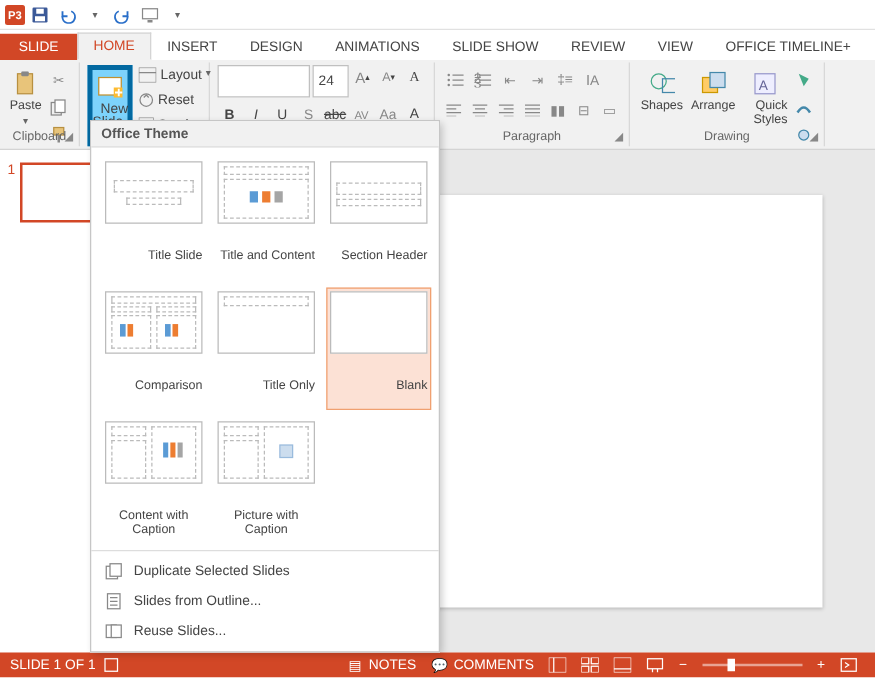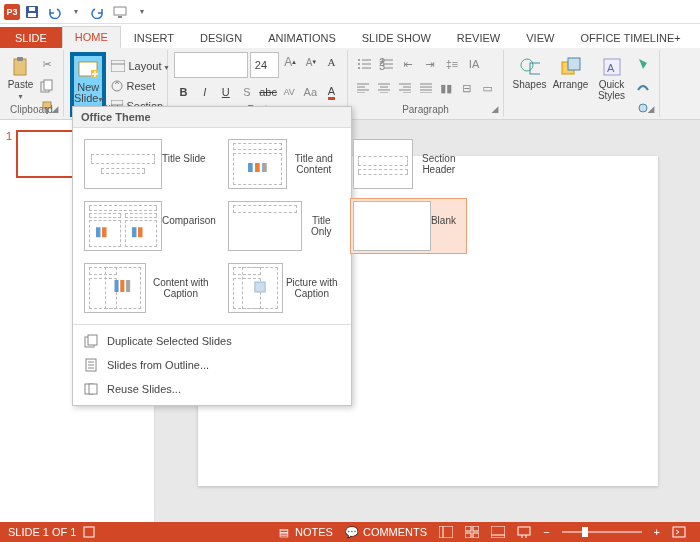--- a/index.html
+++ b/index.html
@@ -11,46 +11,46 @@
 .tab{padding:4px 12px;font-size:11px;color:#444;cursor:pointer;border:1px solid transparent;border-bottom:none}
 .tab.file{background:#d24726;color:#fff;padding:4px 14px}
 .tab.active{color:#d24726;border:1px solid #d4d4d4;border-bottom:1px solid #f1f1f1;background:#f1f1f1}
 .ribbon{height:72px;background:#f1f1f1;border-bottom:1px solid #d4d4d4;display:flex;padding:2px 0}
 .group{border-right:1px solid #d8d8d8;padding:2px 6px 0 6px;display:flex;flex-direction:column;position:relative}
 .group-label{position:absolute;bottom:2px;left:0;right:0;text-align:center;font-size:10px;color:#666}
 .group-body{display:flex;gap:2px;flex:1}
 .big-btn{width:40px;display:flex;flex-direction:column;align-items:center;justify-content:flex-start;padding-top:4px;gap:2px;border:1px solid transparent}
 .big-btn.active{background:#7dd3fc;border:4px solid #0369a1}
 .big-btn .ico{width:20px;height:20px;display:flex;align-items:center;justify-content:center}
-.big-btn .lbl{font-size:10px;text-align:center;line-height:11px}
+.big-btn .lbl{font-size:10px;text-align:right;line-height:11px}
 .mini-col{display:flex;flex-direction:column;gap:2px;padding-top:2px}
-.mini-row{display:flex;align-items:flex-end;gap:3px;height:18px;padding:0 3px;font-size:11px;color:#444}
+.mini-row{display:flex;align-items:flex-start;gap:3px;height:18px;padding:0 3px;font-size:11px;color:#444}
 .font-box{border:1px solid #c0c0c0;background:#fff;height:20px;display:flex;align-items:center;padding:12px 4px;color:#999}
 .btnrow{display:flex;gap:2px;margin-top:2px}
 .rb{width:20px;height:20px;display:flex;align-items:center;justify-content:center;color:#888;font-size:11px}
 .dlauncher{position:absolute;right:2px;bottom:2px;width:12px;height:12px;font-size:9px;color:#888;display:flex;align-items:center;justify-content:center}
 .workspace{position:absolute;top:120px;left:0;right:0;bottom:20px;display:flex;background:#f5f5f5}
 .thumb-panel{width:155px;background:#fff;border-right:1px solid #dedede;padding:10px 6px}
 .thumb-wrap{display:flex;gap:4px}
 .thumb-num{color:#d24726;font-size:11px}
 .thumb{width:64px;height:48px;border:2px solid #d24726;background:#fff}
 .canvas{flex:1;background:#e8e8e8;display:flex;align-items:center;justify-content:center}
 .slide{width:460px;height:330px;background:#fff;box-shadow:0 1px 3px rgba(0,0,0,.2)}
 .statusbar{position:absolute;bottom:0;left:0;right:0;height:20px;background:#d24726;color:#fff;display:flex;align-items:center;padding:0 8px;font-size:10px}
 .statusbar *{color:#fff}
 .st-sep{flex:1}
 .st-item{display:flex;align-items:center;gap:4px;padding:0 6px}
 .st-ico{width:14px;height:14px;display:flex;align-items:center;justify-content:center}
 .zoom-track{width:80px;height:2px;background:rgba(255,255,255,.5);position:relative;margin:0 6px}
 .zoom-thumb{position:absolute;width:6px;height:10px;background:#fff;top:-4px;left:25%}
 
-.dropdown{position:absolute;top:106px;left:72px;width:280px;background:#fff;border:1px solid #c6c6c6;box-shadow:2px 2px 6px rgba(0,0,0,.2);z-index:50}
+.dropdown{position:absolute;top:96px;left:72px;width:280px;background:#fff;border:1px solid #c6c6c6;box-shadow:2px 2px 6px rgba(0,0,0,.2);z-index:50}
 .dd-head{background:#f1f1f1;padding:4px 8px;font-weight:bold;font-size:11px;color:#555;border-bottom:1px solid #ddd}
 .dd-grid{display:grid;grid-template-columns:repeat(3,1fr);gap:6px;padding:8px}
-.dd-cell{display:flex;flex-direction:row;align-items:center;gap:0;padding:2px;border:1px solid transparent}
+.dd-cell{display:flex;flex-direction:column;align-items:flex-end;gap:20px;padding:2px;border:1px solid transparent}
 .dd-cell.sel{background:#fce1d5;border:1px solid #f0a070}
 .dd-thumb{width:78px;height:50px;border:1px solid #bbb;background:#fff;position:relative;padding:4px}
 .dd-label{font-size:10px;text-align:center;color:#444;line-height:11px;height:22px}
 .dash{border:1px dashed #bbb;position:absolute}
 .dd-foot{border-top:1px solid #ddd;padding:4px 0}
 .dd-item{display:flex;align-items:center;gap:8px;padding:4px 10px;font-size:11px}
 .dd-item .mico{width:16px;height:16px;display:flex;align-items:center;justify-content:center;color:#888}
 svg{display:block}
 .tri{font-size:8px;color:#666}
 </style>
@@ -321,20 +321,21 @@
               <path d="M2 10 Q7 2 12 10" fill="none" stroke="#48a" stroke-width="2"></path>
             </svg>
           </div>
         <div class="rb">
             <svg width="14" height="12">
               <circle cx="7" cy="6" r="4" fill="#cde" stroke="#48a"></circle>
             </svg>
           </div>
       </div>
     </div>
+    <div class="group-label">Drawing</div>
     <div class="dlauncher">◢</div>
   </div>
 </div>
 
 <div class="workspace">
   <div class="thumb-panel">
     <div class="thumb-wrap">
       <div class="thumb-num">1</div>
       <div class="thumb"></div>
     </div>

